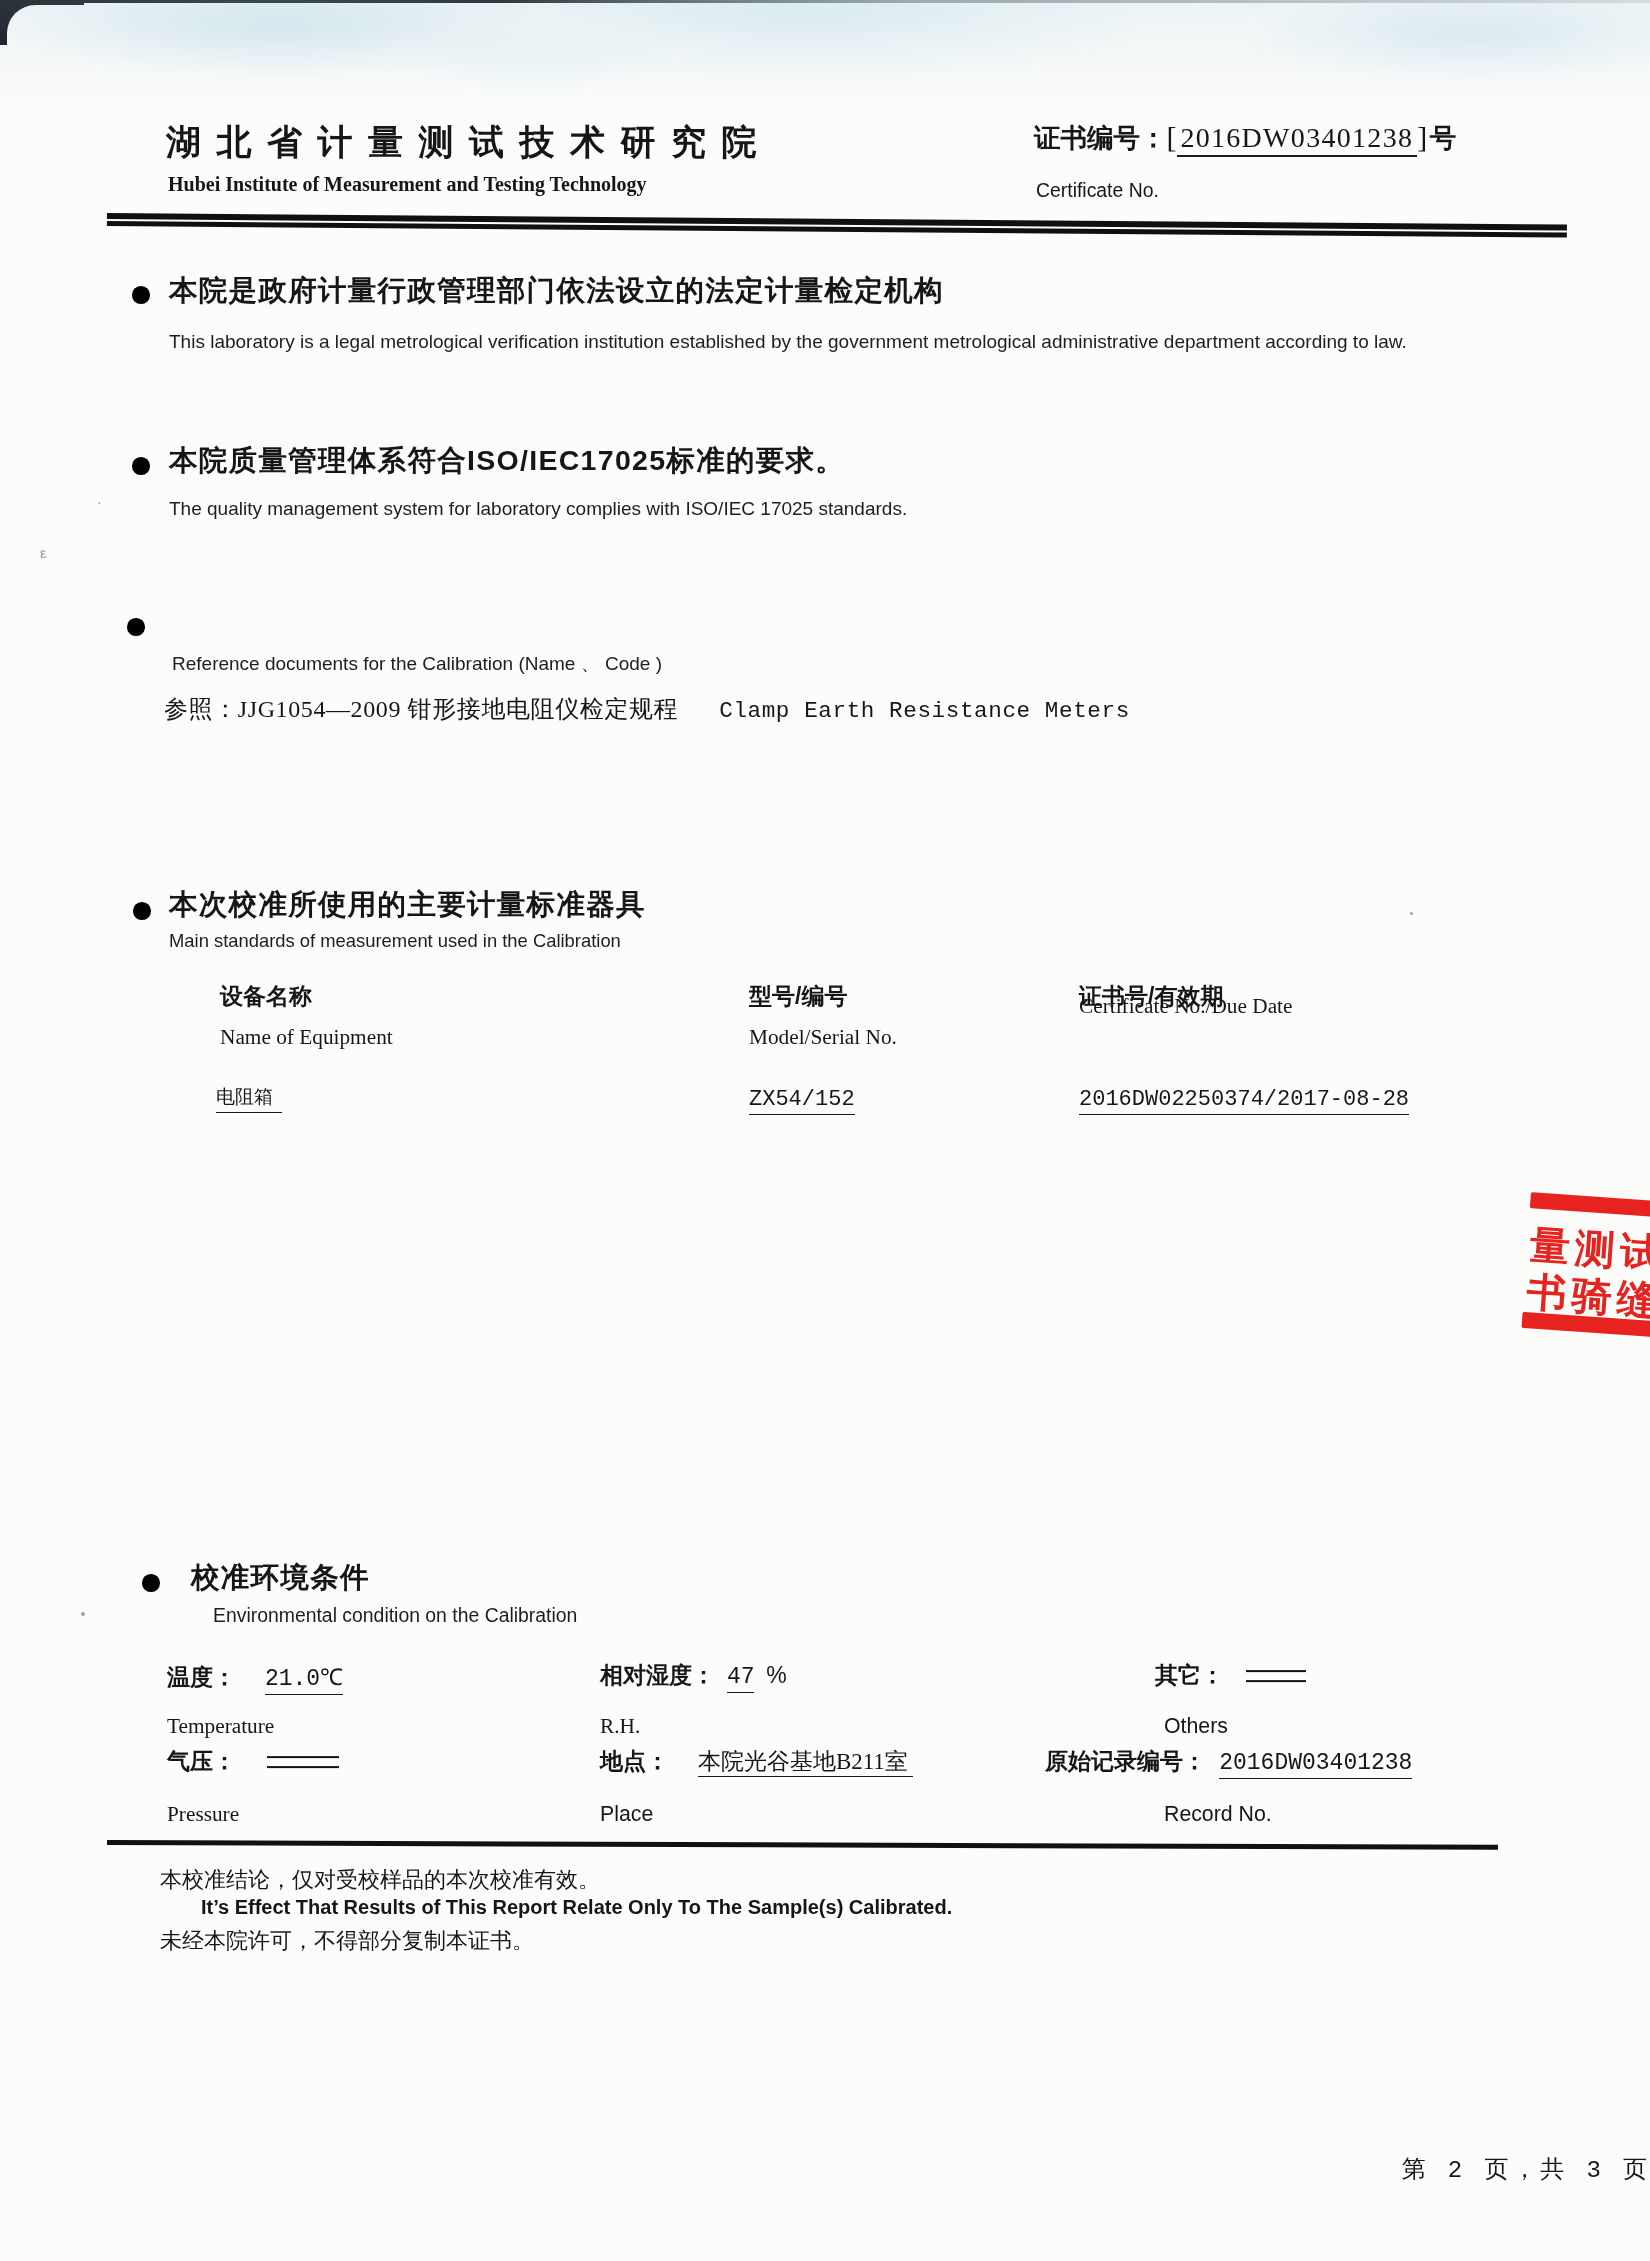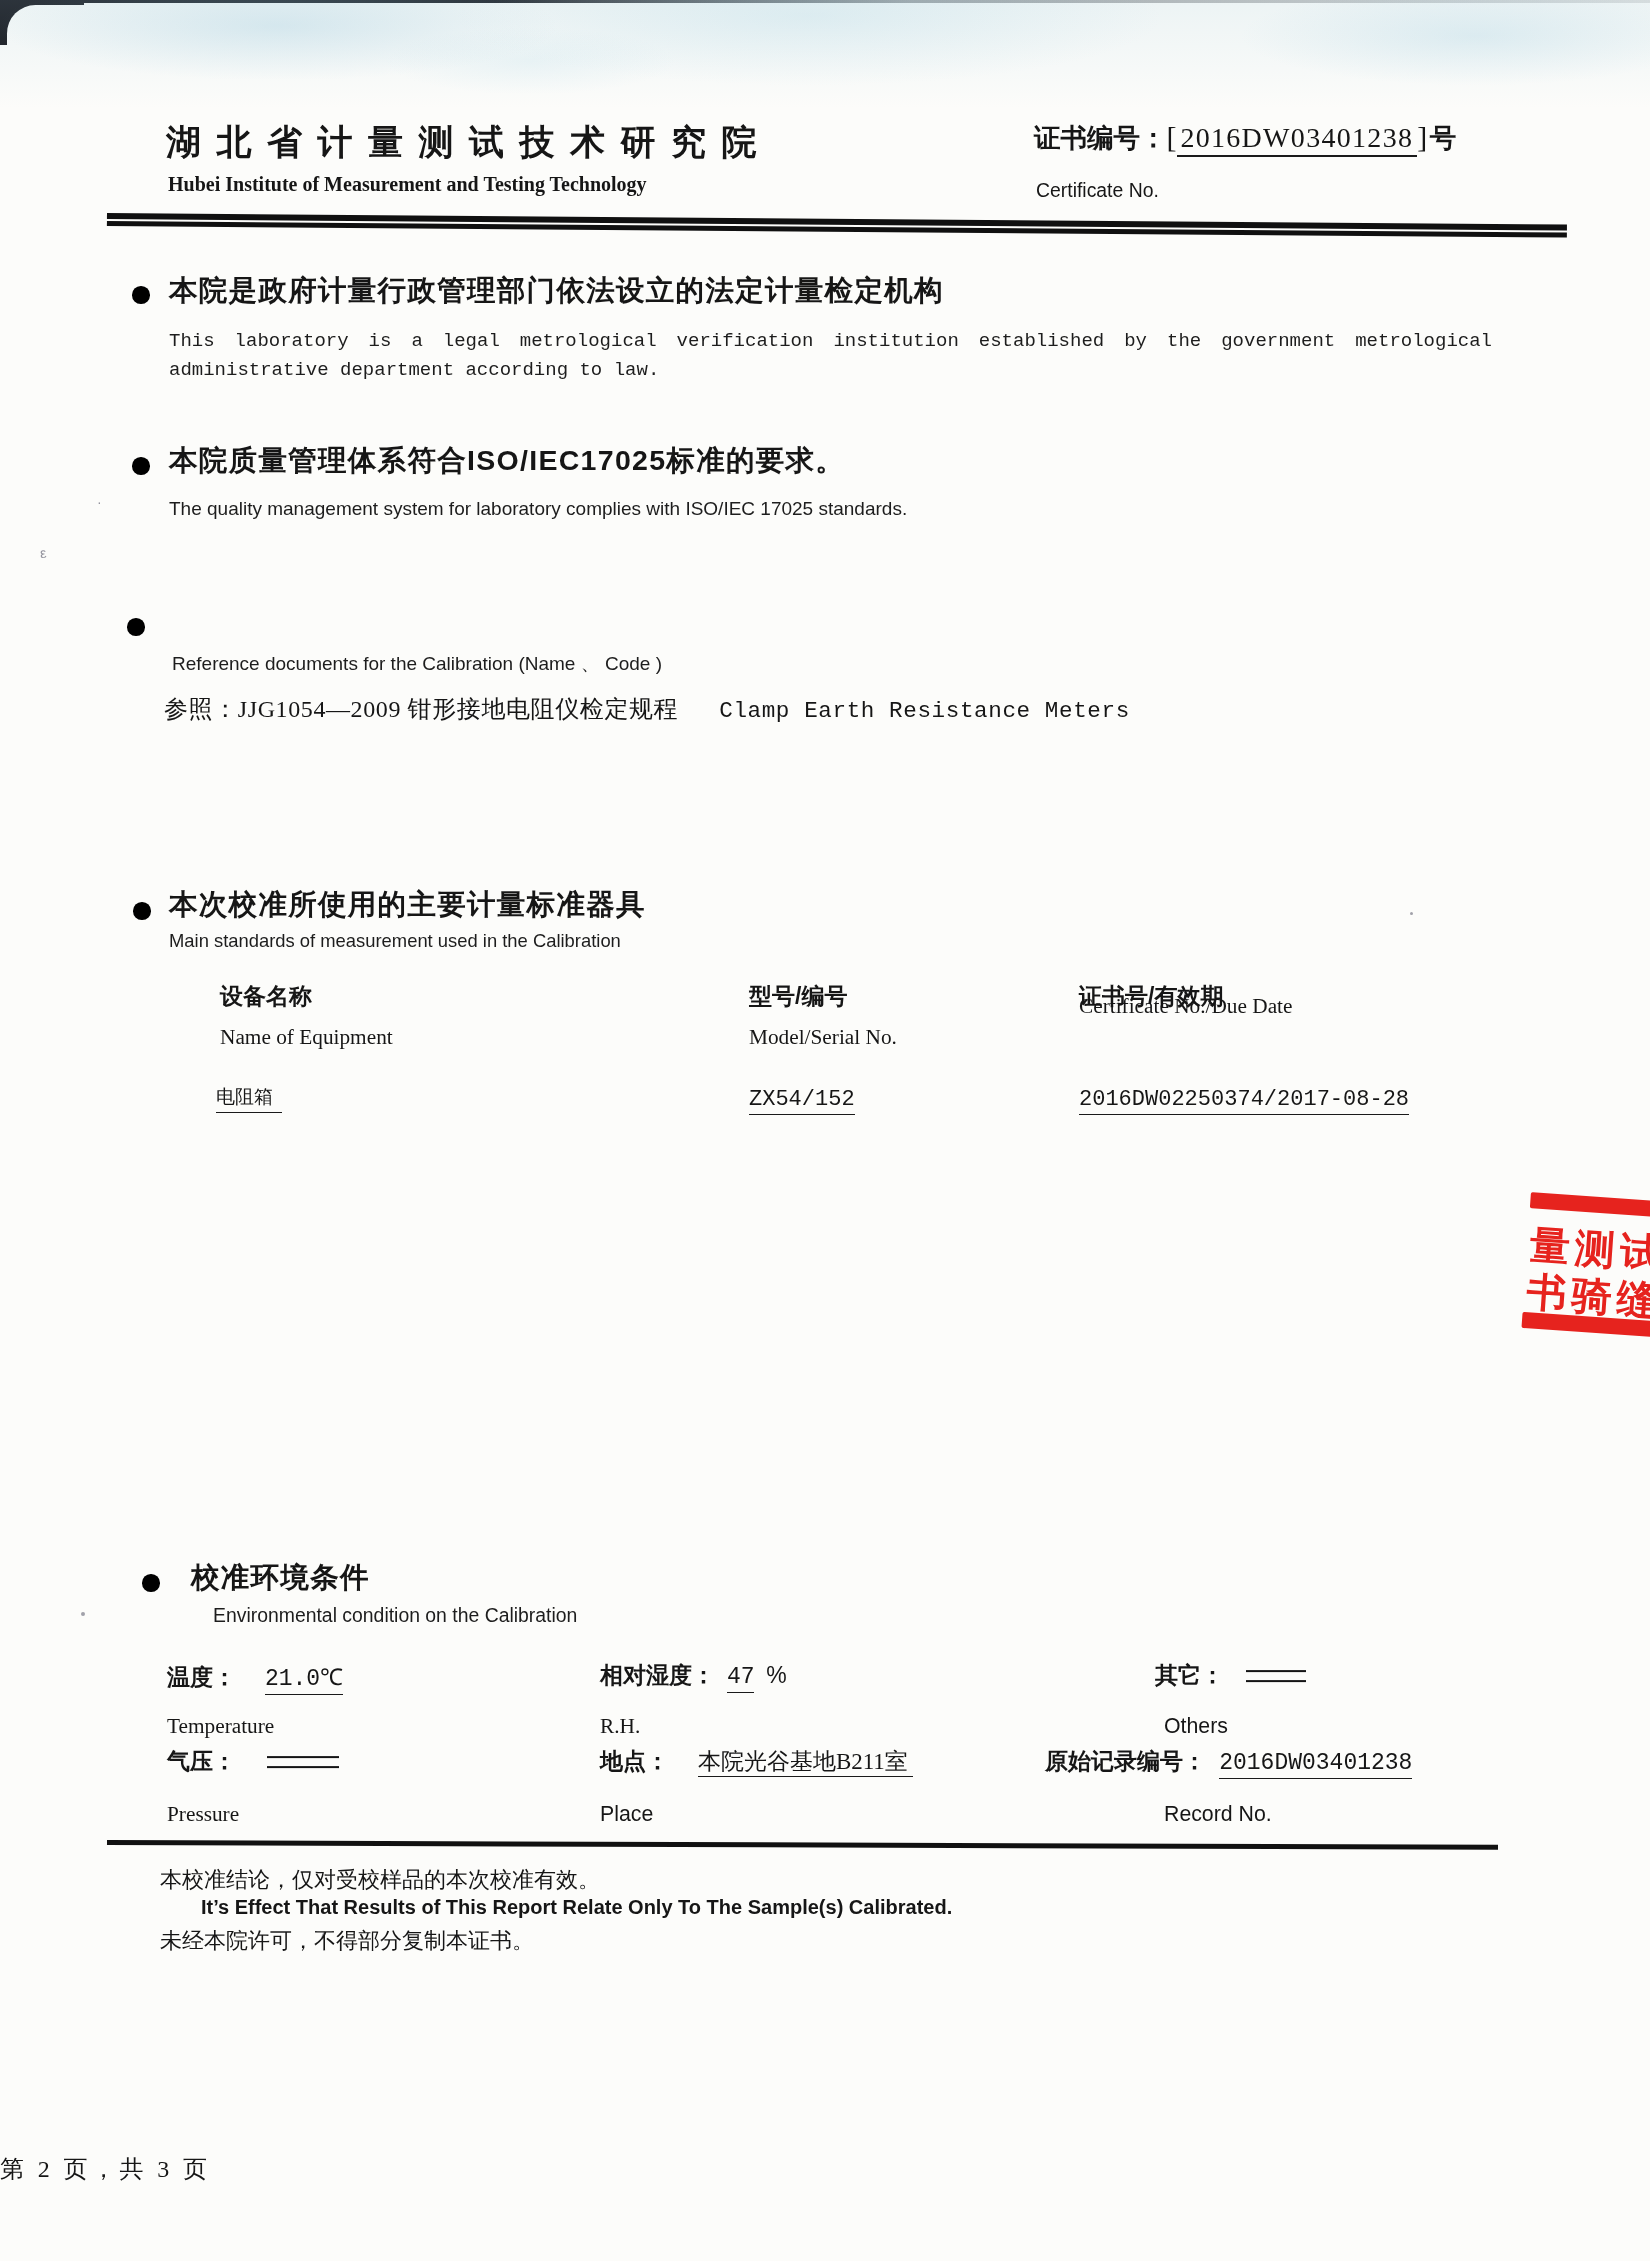--- a/index.html
+++ b/index.html
@@ -66,22 +66,22 @@
   .env-val{font-size:23px;white-space:nowrap;}
   .env-en-serif{font-size:21.3px;font-family:"Liberation Serif",serif;}
   .env-en-sans{font-size:21.3px;}
   .ddash{display:inline-block;height:8.4px;border-top:2.6px solid #141414;border-bottom:2.6px solid #141414;
     vertical-align:middle;transform:translateY(-3.9px);}
   .sep-line{left:107px;top:1840px;width:1391px;height:5.2px;background:#111;transform:rotate(.2deg);transform-origin:0 0;}
 
   
   .note-cn{font-size:22px;}
   .note-en{font-size:20px;font-weight:700;}
-  .page-footer{left:0;right:0;top:2153px;text-align:left;font-size:24px;
-    font-family:Liberation Serif, serif;letter-spacing:3.9px;}
+  .page-footer{left:0;right:0;top:2153px;text-align:right;font-size:24px;
+    font-family:Liberation Mono, monospace;letter-spacing:3.9px;}
 </style>
 </head>
 <body>
 
 <div class="page">
 
   <div class="corner-bg"></div>
   <div class="corner-paper"></div>
   <div class="top-edge"></div>
   <div class="top-noise"></div>
@@ -103,21 +103,21 @@
   </div>
   <div class="abs cert-en">Certificate No.</div>
 
   <div class="abs rule-top">
     <div class="r1"></div>
       <div class="r2"></div>
   </div>
 
   <div class="abs dot" style="left:132px;top:286px;"></div>
   <div class="abs h-cn" style="left:169px;top:272px;">本院是政府计量行政管理部门依法设立的法定计量检定机构</div>
-  <div class="abs h-en" style="left:169px;top:327px;width:1323px;text-align:justify;line-height:29px;font-family:Liberation Mono, monospace;">This laboratory is a legal metrological verification institution established by the government metrological administrative department according to law.</div>
+  <div class="abs h-en" style="left:169px;top:327px;width:1323px;text-align:justify;line-height:29px;">This laboratory is a legal metrological verification institution established by the government metrological administrative department according to law.</div>
 
   <div class="abs dot" style="left:132px;top:457px;"></div>
   <div class="abs h-cn" style="left:169px;top:442px;">本院质量管理体系符合ISO/IEC17025标准的要求。</div>
   <div class="abs h-en" style="left:169px;top:498px;">The quality management system for laboratory complies with ISO/IEC 17025 standards.</div>
 
   <div class="abs dot" style="left:127px;top:618px;"></div>
   <div class="abs h-en" style="left:172px;top:651px;">Reference documents for the Calibration (Name 、 Code )</div>
   <div class="abs" style="left:164px;top:693px;display:flex;align-items:baseline;">
     <span class="serif" style="font-size:24px;letter-spacing:0.6px;">参照：JJG1054—2009 钳形接地电阻仪检定规程</span>
     <span class="mono" style="font-size:22.6px;margin-left:41px;letter-spacing:0.6px;">Clamp Earth Resistance Meters</span>

